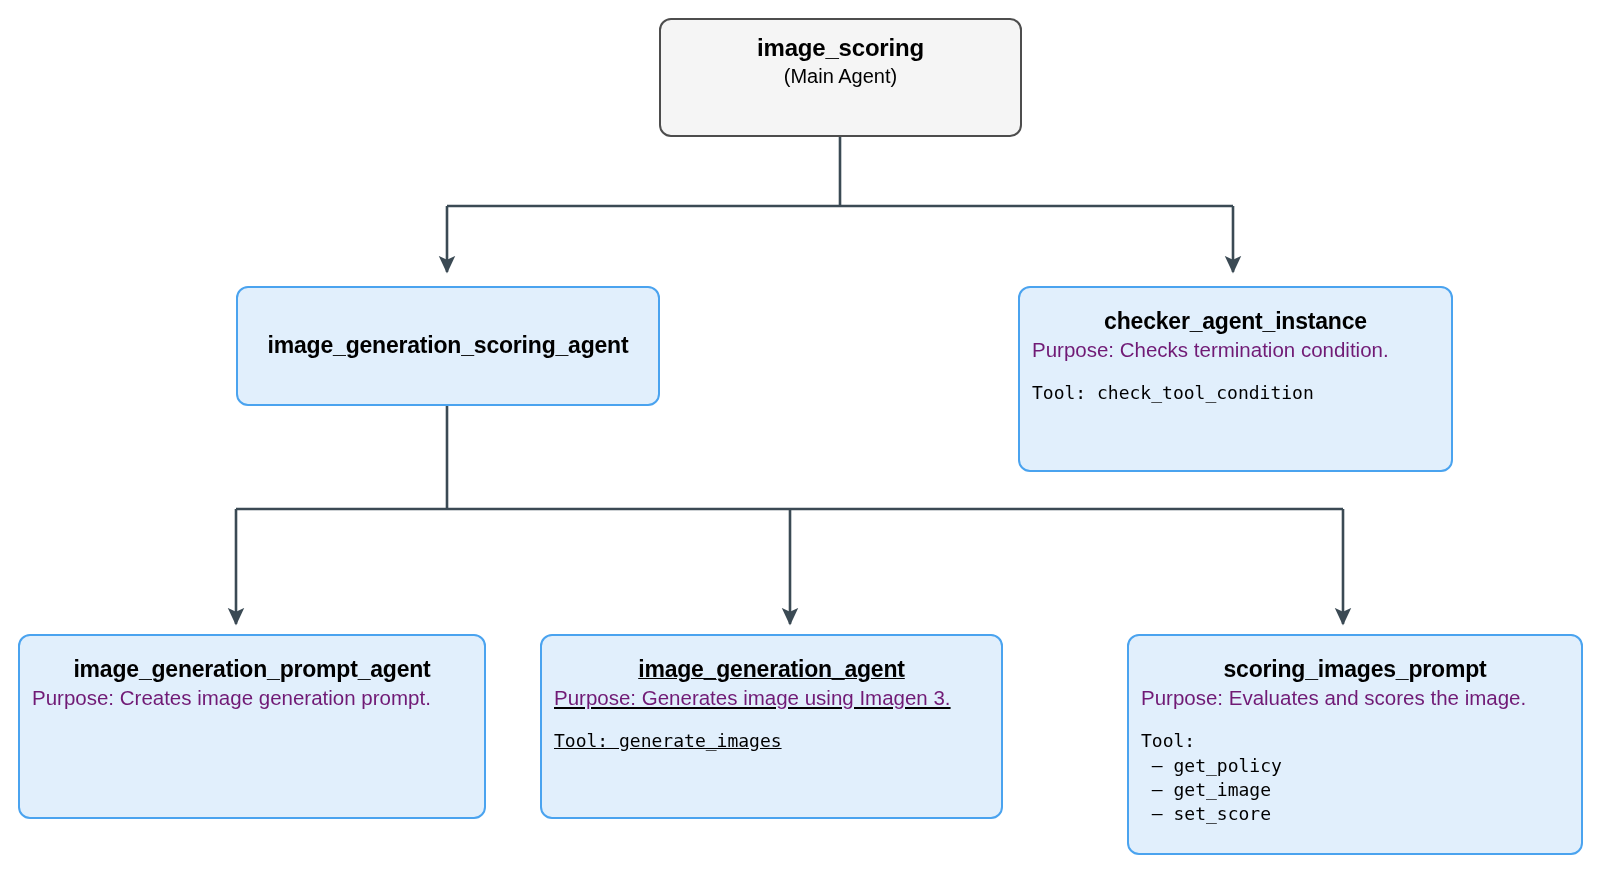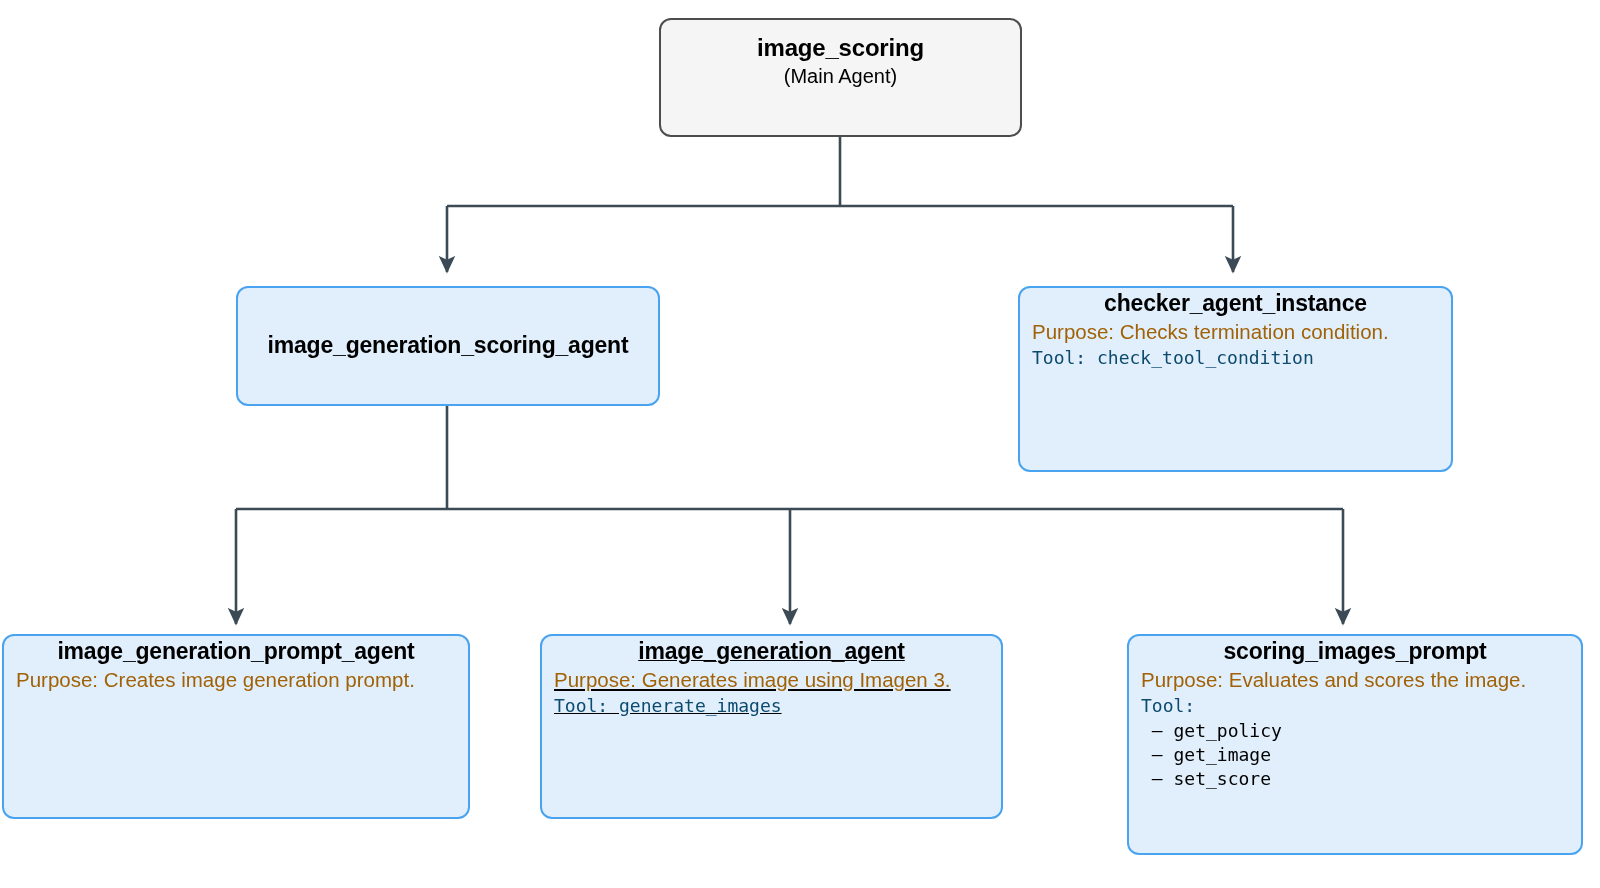--- a/index.html
+++ b/index.html
@@ -37,21 +37,21 @@
     border: 2.5px solid #4d4d4d;
     display: flex;
     flex-direction: column;
     align-items: center;
     justify-content: flex-start;
     padding-top: 14px;
   }
   .node-child {
     background: #e1effc;
     border: 2.5px solid #4aa3ef;
-    padding: 2px 12px 0 12px;
+    padding: 20px 12px 0 12px;
   }
   .node-center {
     display: flex;
     align-items: center;
     justify-content: center;
     padding: 4px;
   }
   .title {
     font-weight: bold;
     font-size: 23px;
@@ -76,32 +76,32 @@
     overflow: visible;
   }
   .title-row {
     width: 100%;
     text-align: center;
     overflow: visible;
     margin-bottom: 1px;
   }
   .purpose {
     font-size: 20.5px;
-    color: #a16207;
+    color: #701a75;
     line-height: 1.26;
     white-space: nowrap;
     margin-top: 2px;
   }
   .mono {
     font-family: "DejaVu Sans Mono", "Liberation Mono", monospace;
     font-size: 18px;
-    color: #0c4a6e;
+    color: #000000;
     line-height: 1.33;
     white-space: pre;
-    margin-top: 1px;
+    margin-top: 18px;
   }
   .mono-list {
     font-family: "DejaVu Sans Mono", "Liberation Mono", monospace;
     font-size: 18px;
     color: #000000;
     line-height: 1.33;
     white-space: pre;
     margin-top: 1px;
   }
 </style>
@@ -148,21 +148,21 @@
   </div>
 
   <div class="node node-child" style="left:1018px; top:286px; width:435px; height:186px;">
     <div class="title-row">
       <span class="title">checker_agent_instance</span>
     </div>
     <div class="purpose">Purpose: Checks termination condition.</div>
     <div class="mono">Tool: check_tool_condition</div>
   </div>
 
-  <div class="node node-child" style="left:2px; top:634px; width:468px; height:185px;">
+  <div class="node node-child" style="left:18px; top:634px; width:468px; height:185px;">
     <div class="title-row">
       <span class="title">image_generation_prompt_agent</span>
     </div>
     <div class="purpose">Purpose: Creates image generation prompt.</div>
   </div>
 
   <div class="node node-child" style="left:540px; top:634px; width:463px; height:185px;text-decoration:underline;">
     <div class="title-row">
       <span class="title">image_generation_agent</span>
     </div>

